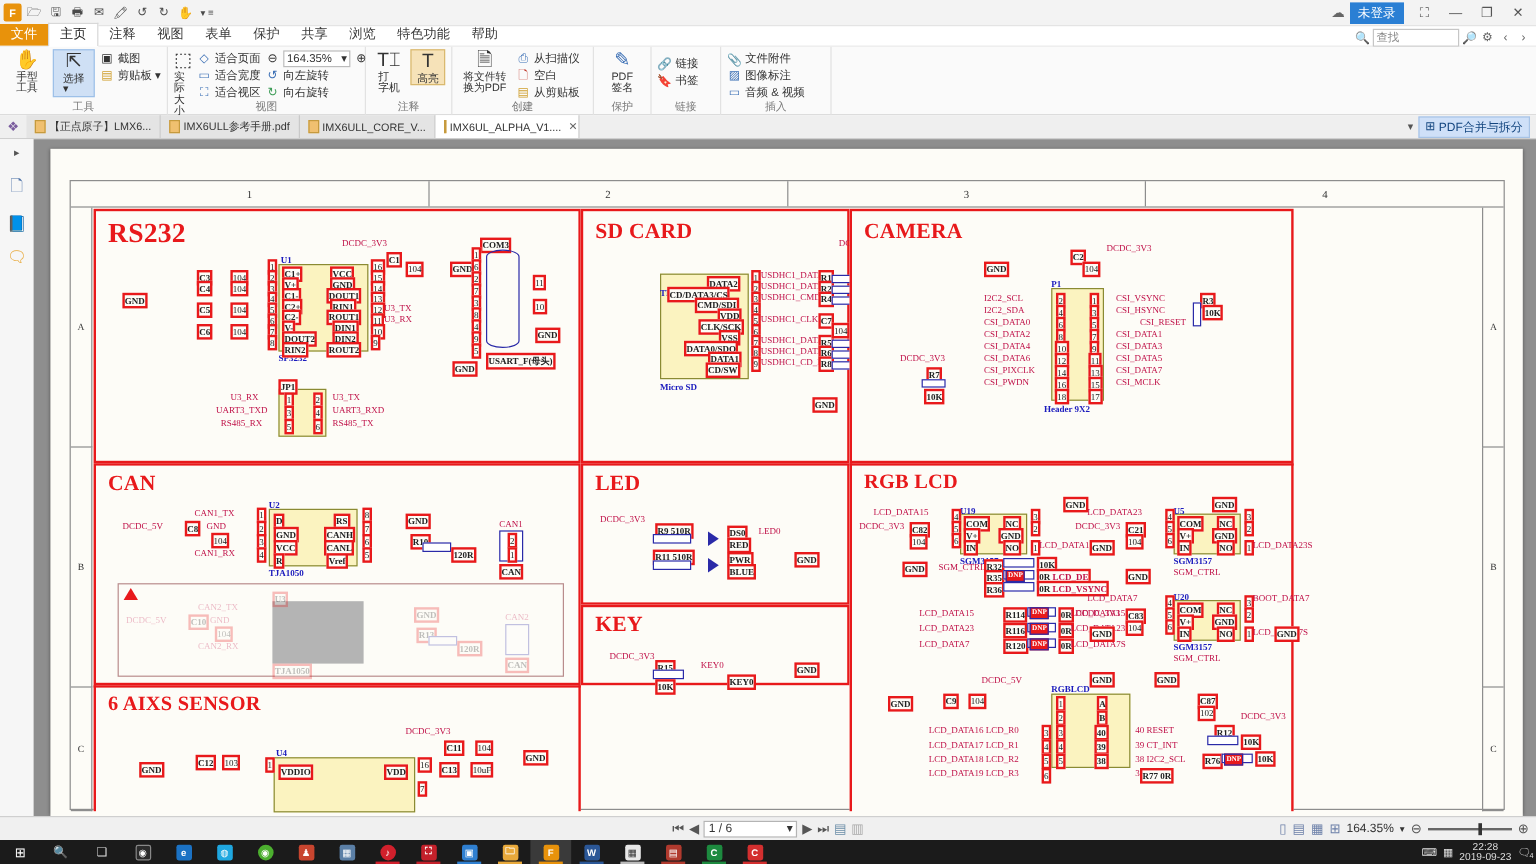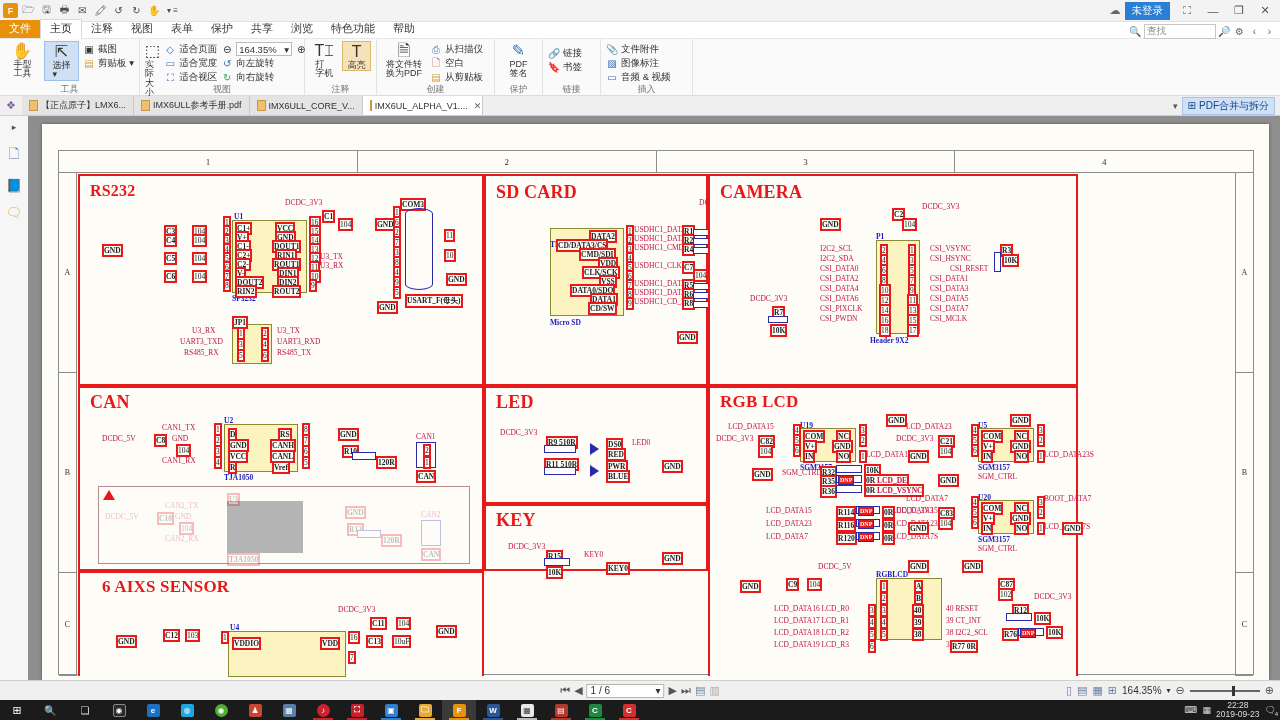--- a/index.html
+++ b/index.html
@@ -412,21 +412,21 @@
         </div>
         <div class="rowhdr rowhdr-r">
           <div style="height:200px;border-right:none;border-left:1px solid #8d8d8d">A</div>
           <div style="height:200px;border-right:none;border-left:1px solid #8d8d8d">B</div>
           <div style="height:103px;border-right:none;border-left:1px solid #8d8d8d">C</div>
         </div>
 
         <div class="schem">
 
           <div class="blk" style="left:0; top:0; width:406px; height:212px;">
-            <div class="btitle" style="left:10px; top:6px; font-size:16px;">RS232</div>
+            <div class="btitle" style="left:10px; top:6px; font-size:23px;">RS232</div>
 
             <div class="chip" style="left:152px; top:44px; width:75px; height:73px;"></div>
             <div class="lbl b" style="left:154px; top:36px;font-family:Liberation Serif, serif;">U1</div>
             <div class="lbl b" style="left:152px; top:118px;">SP3232</div>
 
             <div class="lbl blk b" style="left:155px; top:46px;">C1+</div>
             <div class="lbl blk b" style="left:155px; top:55px;">V+</div>
             <div class="lbl blk b" style="left:155px; top:64px;">C1-</div>
             <div class="lbl blk b" style="left:155px; top:73px;">C2+</div>
             <div class="lbl blk b" style="left:155px; top:82px;">C2-</div>
@@ -892,21 +892,21 @@
             <div class="dnp" style="left:310px;top:240px;">DNP</div>
             <div class="lbl blk b" style="left:336px; top:238px;">10K</div>
             <div class="lbl blk b" style="left:240px; top:252px;">
               <span>R77</span>
               <span>0R</span>
             </div>
             <div class="lbl red" style="left:324px; top:204px;">DCDC_3V3</div>
           </div>
 
           <div class="blk" style="left:0; top:397px; width:406px; height:105px; border-bottom:none;">
-            <div class="btitle" style="left:10px; top:4px; font-size:17px;margin-left:12px;">6 AIXS SENSOR</div>
+            <div class="btitle" style="left:10px; top:4px; font-size:17px;">6 AIXS SENSOR</div>
             <div class="chip" style="left:148px; top:58px; width:118px; height:46px;"></div>
             <div class="lbl b" style="left:150px; top:50px;">U4</div>
             <div class="lbl blk b" style="left:152px; top:64px;">VDDIO</div>
             <div class="lbl blk b" style="left:240px; top:64px;">VDD</div>
             <div class="lbl blk" style="left:141px; top:58px;">1</div>
             <div class="lbl blk" style="left:268px; top:58px;">16</div>
             <div class="lbl blk" style="left:268px; top:78px;">7</div>
             <div class="lbl blk b" style="left:36px; top:62px;">GND</div>
             <div class="lbl blk b" style="left:83px; top:56px;">C12</div>
             <div class="lbl blk" style="left:105px; top:56px;">103</div>

